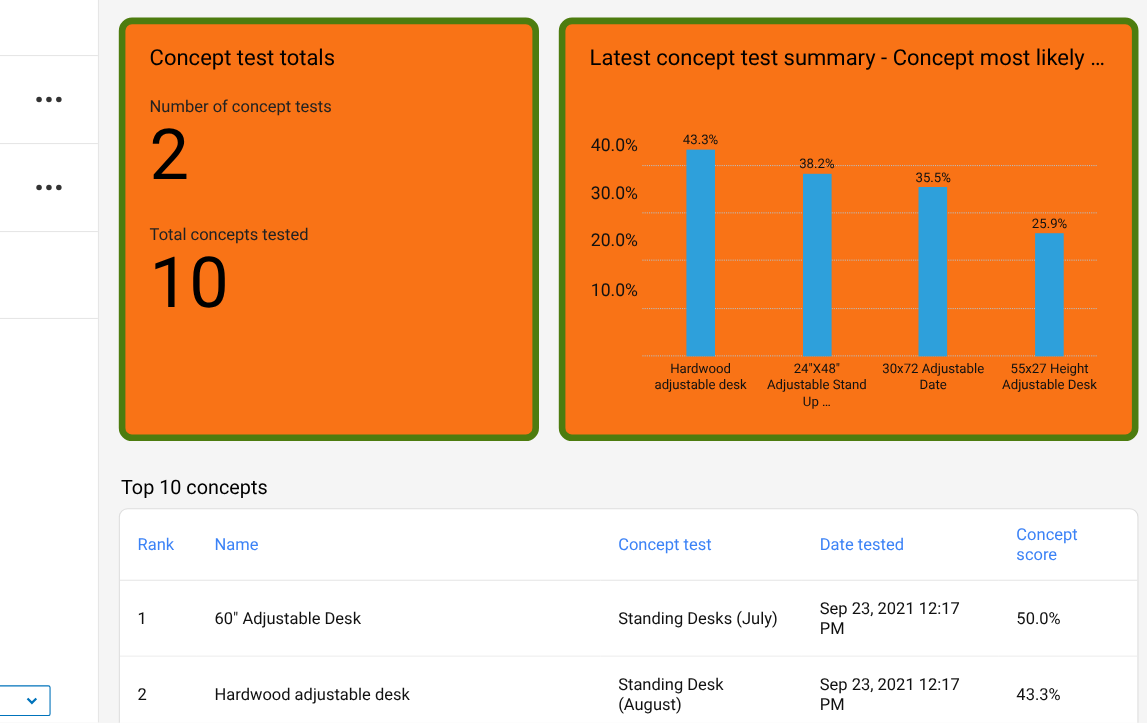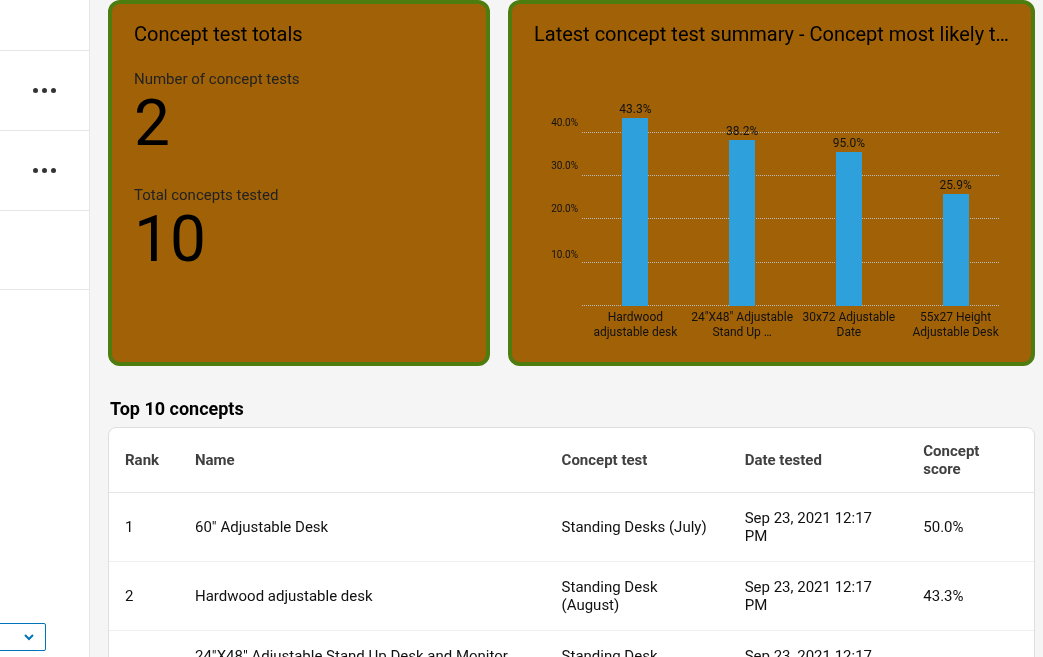--- a/index.html
+++ b/index.html
@@ -18,48 +18,48 @@
     position: absolute; bottom: 6px; left: -8px;
     width: 54px; height: 28px; border: 1px solid #0073bb; border-radius: 2px;
     display:flex; align-items:center; justify-content:flex-end; padding-right:10px;
     background:#fff; cursor:pointer;
   }
   .dropdown-fragment svg { width:12px; height:12px; stroke:#0073bb; stroke-width:2; fill:none; }
 
   .main { flex:1; padding: 0 8px 8px 18px; overflow:hidden; }
   .cards-row { display:flex; gap:18px; margin-bottom: 32px; }
   .card {
-    background:#a16207; border:4px solid #4d7c0f; border-radius:12px;
-    padding: 18px 22px 22px 22px; flex:1; min-width:0;
+    background:#f97316; border:6px solid #4d7c0f; border-radius:12px;
+    padding: 18px 22px 22px 22px; flex:1; min-width:0;margin-top:16px;
   }
   .card.totals { flex: 0 0 382px; }
   .card.chart { flex:1; }
   .card-title { font-size:20px; font-weight:400; color:#000; margin-bottom:24px; }
   .metric-label { font-size:15px; font-weight:400; color:#222; margin-bottom:4px; }
   .metric-value { font-size:64px; font-weight:400; color:#000; line-height:1; margin-bottom:30px; }
   .metric-value:last-child { margin-bottom:0; }
 
   .chart-title { font-size:20px; font-weight:400; color:#000; margin-bottom:10px; white-space:nowrap; overflow:hidden; text-overflow:ellipsis; }
   .chart-area { display:flex; height: 250px; }
   .y-axis { display:flex; flex-direction:column; justify-content:flex-start; width:48px; }
   .plot { flex:1; position:relative; }
   .grid-lines { position:absolute; inset:0; }
   .grid-line { position:absolute; left:0; right:10px; border-top:1px dotted #bbb; }
   .bars { position:absolute; left:0; right:0; bottom:0; top:0; display:flex; }
   .bar-col { flex:1; display:flex; flex-direction:column; align-items:center; justify-content:flex-end; position:relative; }
   .bar-label { font-size:12px; color:#111; margin-bottom:2px; }
   .bar-rect { width:26px; background:#2ea0db; background:linear-gradient(#2ea0db,#1f8bca); }
   .x-labels { display:flex; margin-left:48px; }
   .x-label { flex:1; text-align:center; font-size:12px; color:#111; padding:4px 2px 0 2px; line-height:1.25; }
-  .y-tick { position:absolute; right:4px; font-size:10px; color:#111; transform:translateY(-50%); }
+  .y-tick { position:absolute; right:4px; font-size:16px; color:#111; transform:translateY(-50%); }
 
-  .section-title { font-size:18px; font-weight:700; color:#000; margin: 0 0 8px 2px; }
+  .section-title { font-size:18px; font-weight:400; color:#000; margin: 0 0 8px 2px; }
   .table-wrap { background:#fff; border:1px solid #dedede; border-radius:8px 8px 0 0; overflow:hidden; }
   table { border-collapse: collapse; width:100%; font-size:15px; }
-  thead th { text-align:left; font-weight:700; padding:14px 16px; border-bottom:1px solid #e6e6e6; color:#404040; }
+  thead th { text-align:left; font-weight:400; padding:14px 16px; border-bottom:1px solid #e6e6e6; color:#3b82f6; }
   tbody td { padding:16px 16px; border-bottom:1px solid #eee; color:#111; }
   th.rank, td.rank { width:70px; }
 </style>
 </head>
 <body>
 
 <div class="layout">
   <div class="sidebar">
     <div class="side-spacer-top"></div>
     <div class="side-section">
@@ -114,21 +114,21 @@
             <div class="bars" id="bars" style="height: 250px;">
                 <div class="bar-col">
                   <div class="bar-label">43.3%</div>
                   <div class="bar-rect" style="height: 187.633px; background: rgb(46, 160, 219);"></div>
                 </div>
                 <div class="bar-col">
                   <div class="bar-label">38.2%</div>
                   <div class="bar-rect" style="height: 165.533px; background: rgb(46, 160, 219);"></div>
                 </div>
                 <div class="bar-col">
-                  <div class="bar-label">95.0%</div>
+                  <div class="bar-label">35.5%</div>
                   <div class="bar-rect" style="height: 153.833px; background: rgb(46, 160, 219);"></div>
                 </div>
                 <div class="bar-col">
                   <div class="bar-label">25.9%</div>
                   <div class="bar-rect" style="height: 112.233px; background: rgb(46, 160, 219);"></div>
                 </div>
               </div>
           </div>
         </div>
         <div class="x-labels" id="x-labels">

